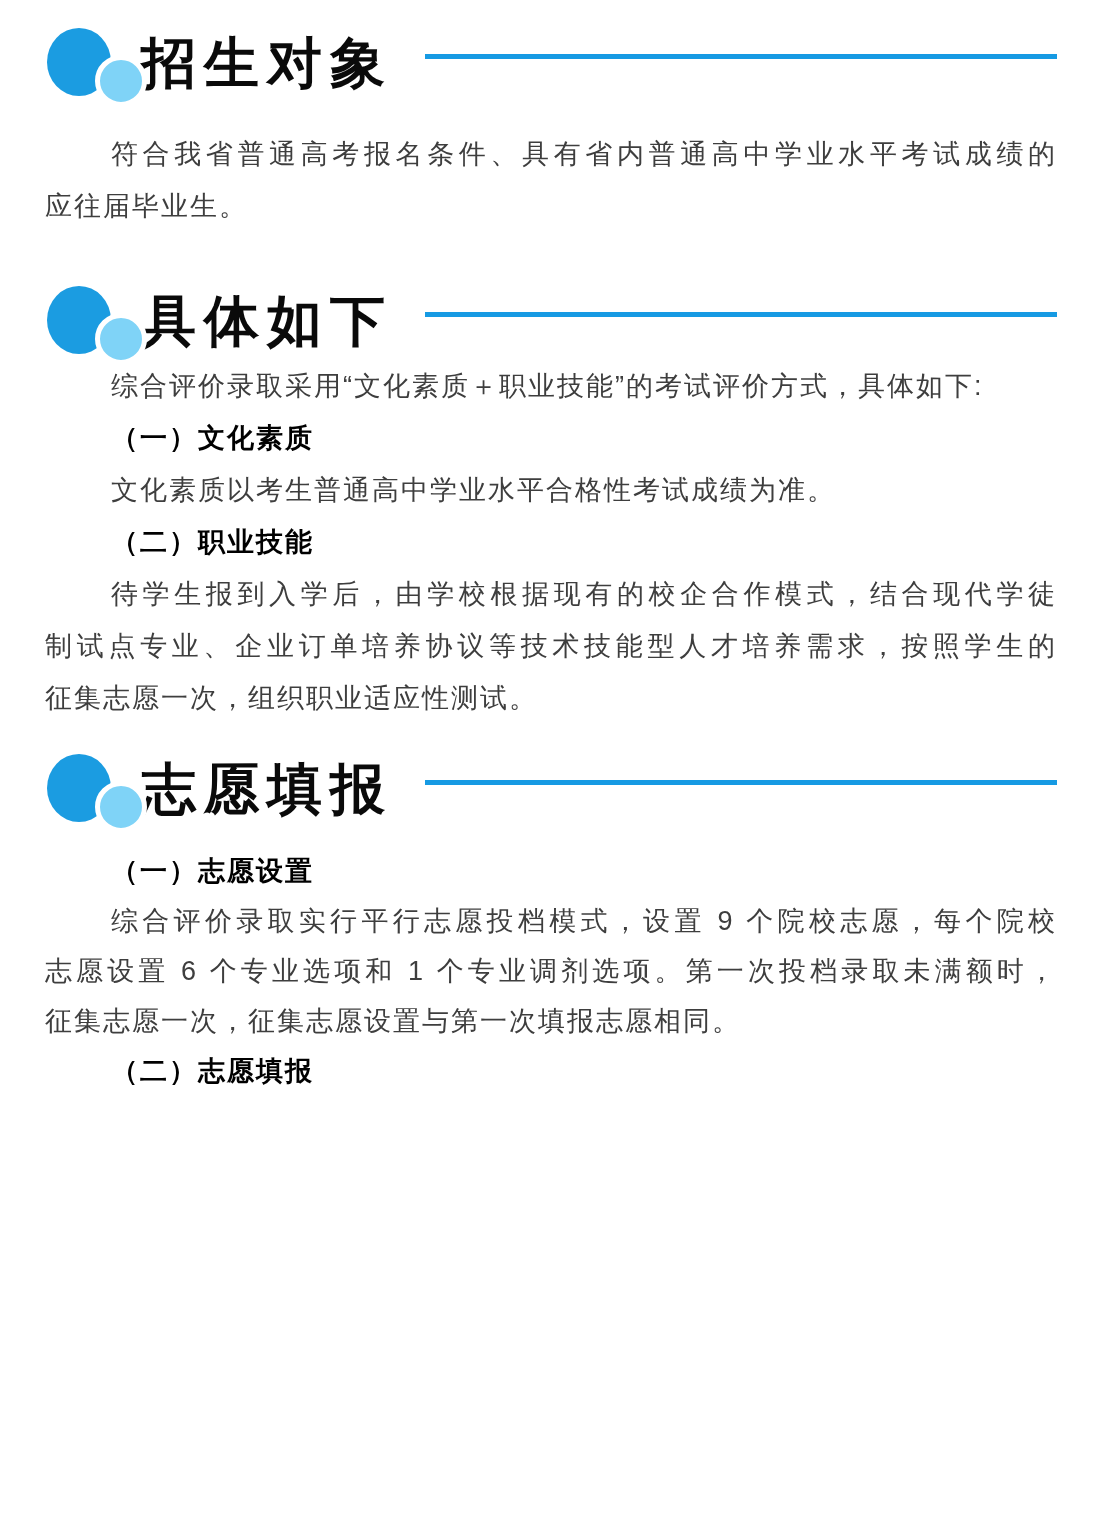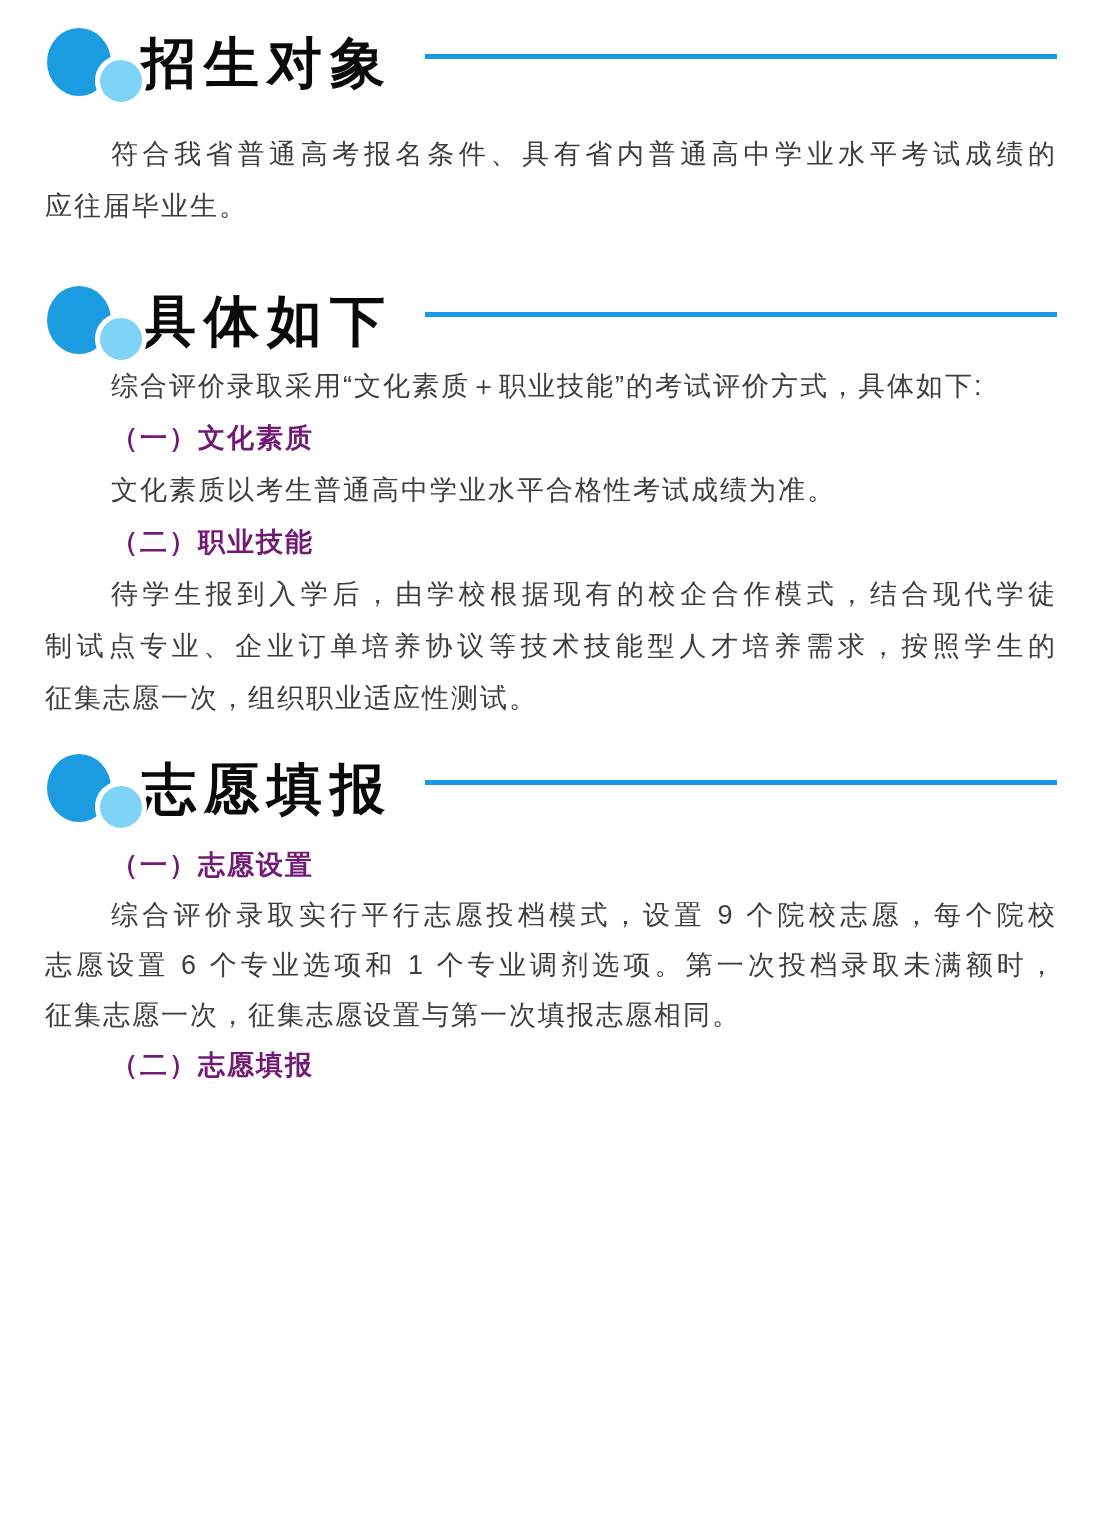--- a/index.html
+++ b/index.html
@@ -71,28 +71,28 @@
     color: #3e3e3e;
     letter-spacing: 2px;
     white-space: normal;
   }
   .fill {
     text-align: justify;
     text-align-last: justify;
   }
   .ind { padding-left: 66px; }
   .sub {
-    color: #701a75;
+    color: #000000;
     font-weight: bold;
   }
   .mt-body  { margin-top: 26px; }
   .mt-sec2  { margin-top: 50px; }
   .mt-intro { }
   .mt-sec3  { margin-top: 26px; }
-  .mt-sub3  { margin-top: 12px; }
+  .mt-sub3  { margin-top: 18px; }
   .sec3 .line { line-height: 50px; }
 </style>
 </head>
 <body>
 
 <div class="page">
 
   <div class="sec-head">
     <div class="dots">
       <span class="dot-big"></span>

